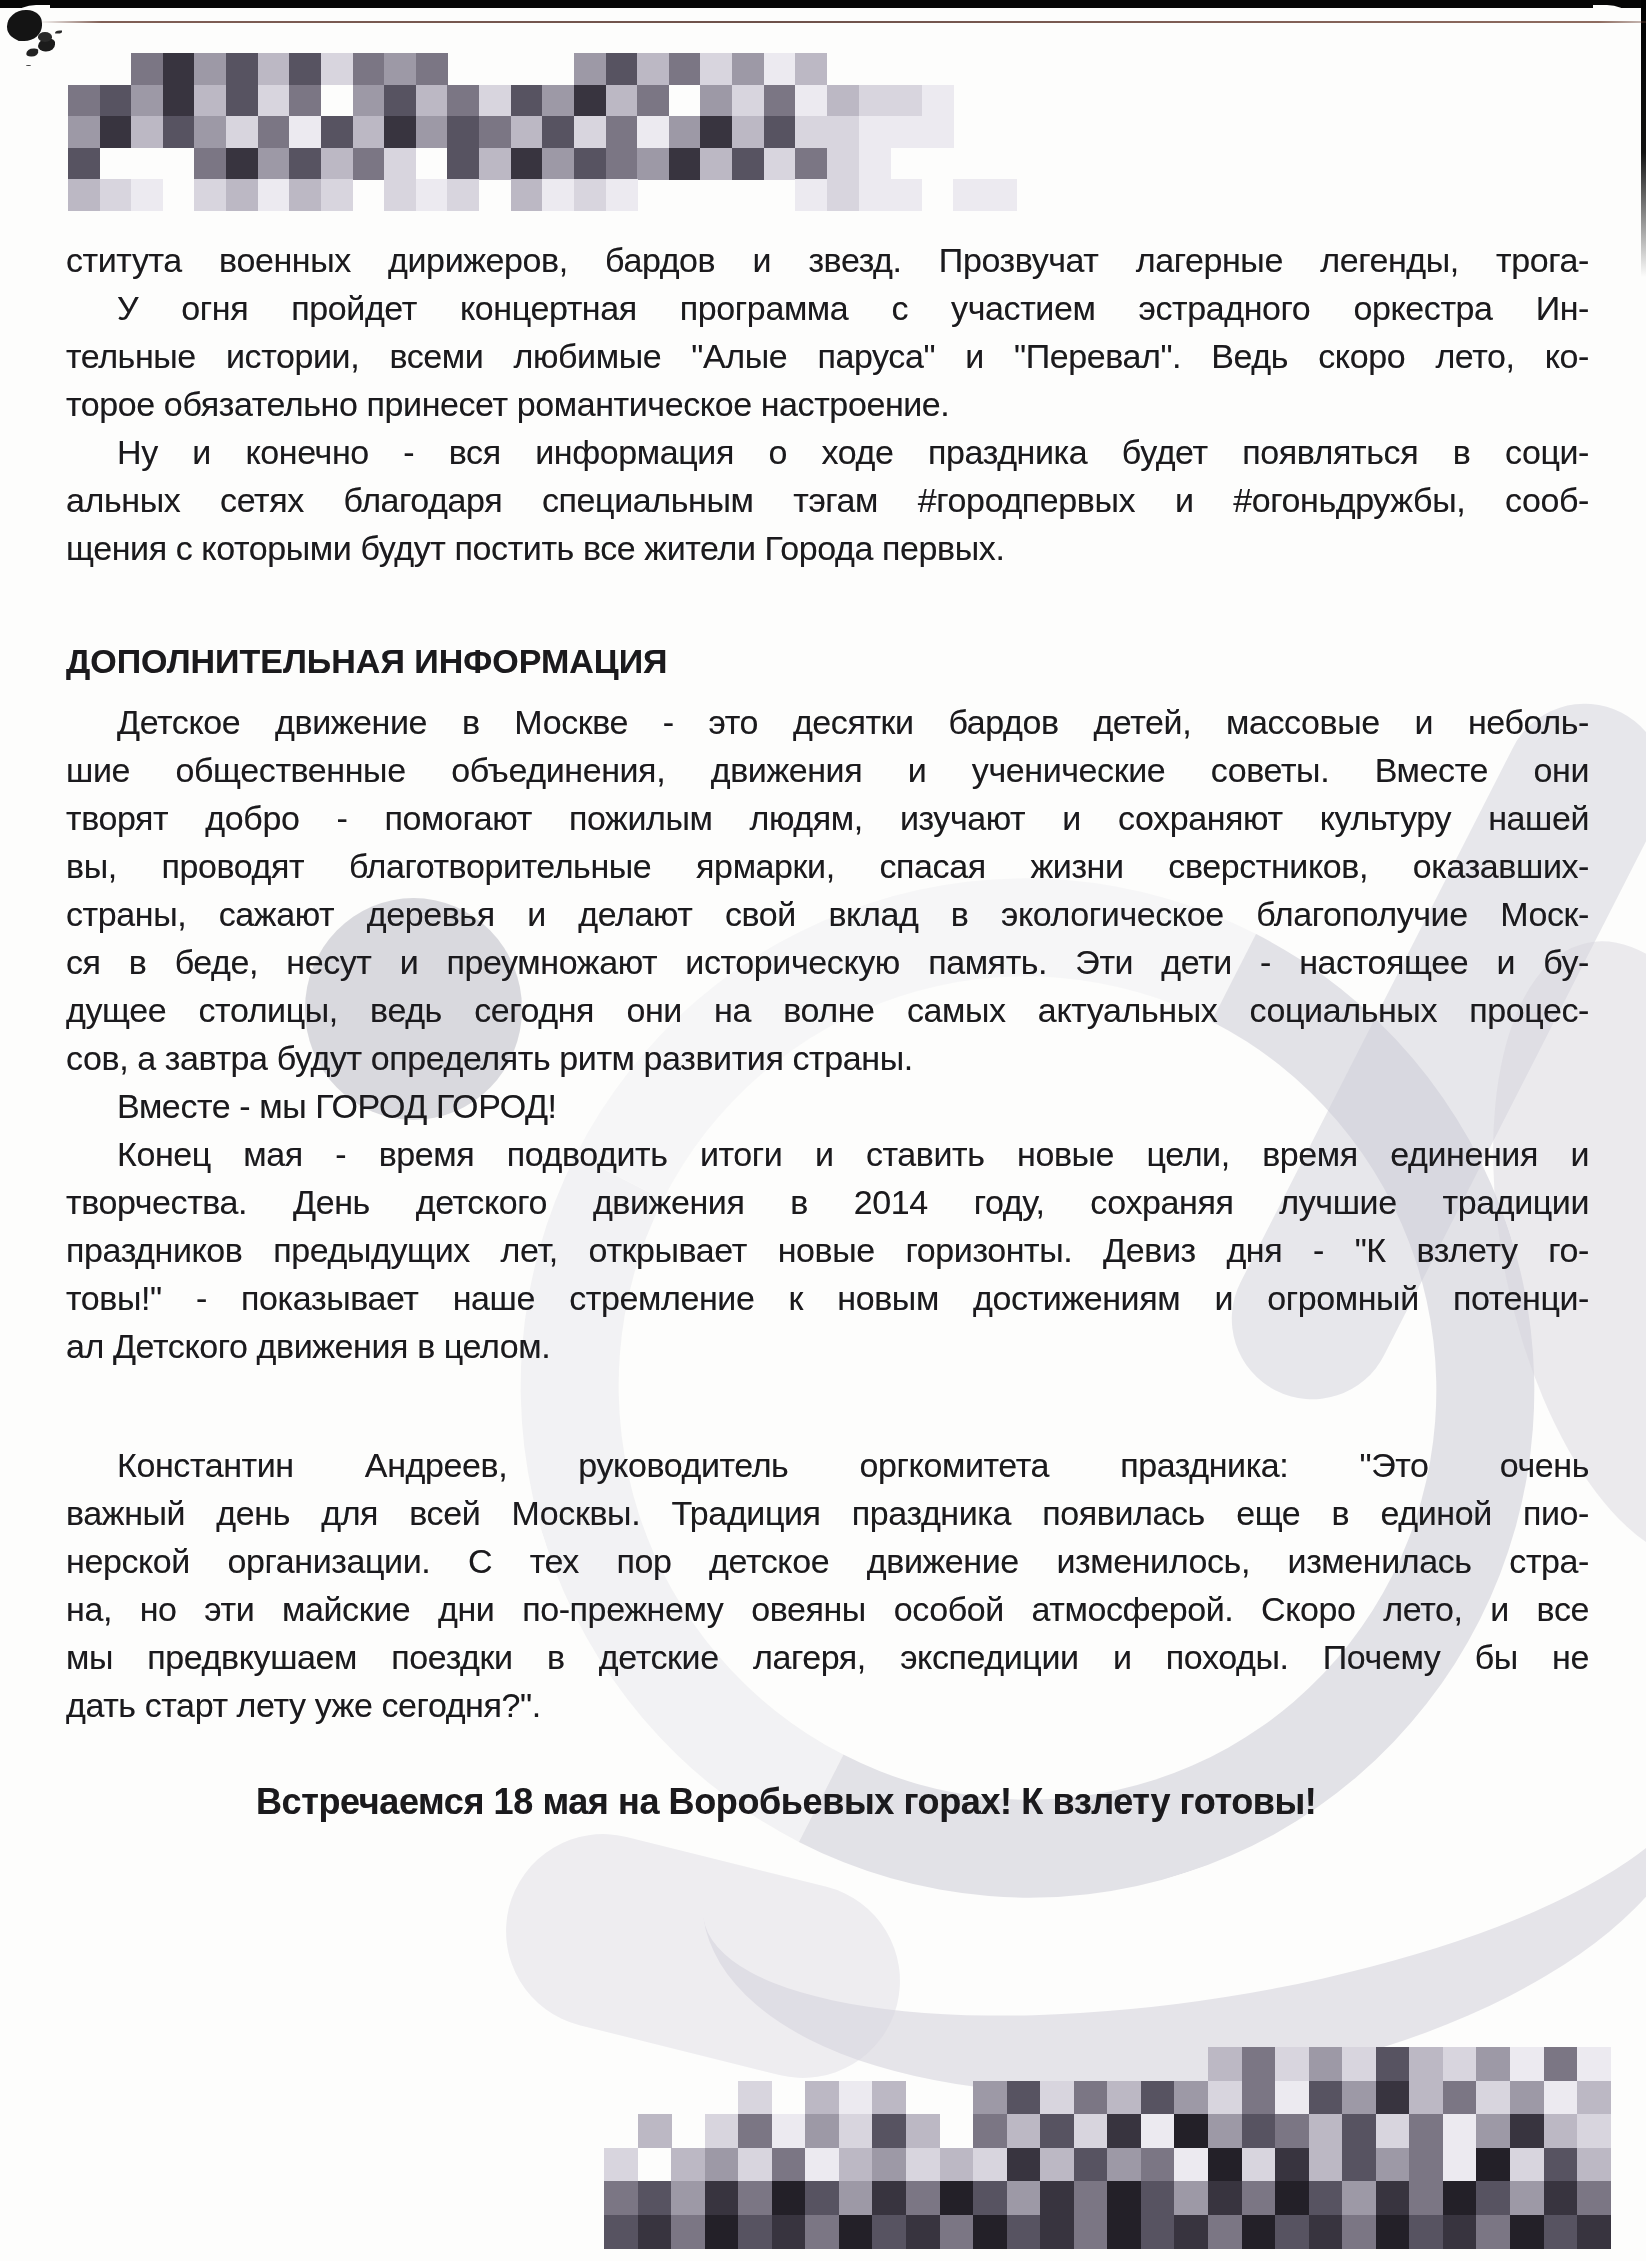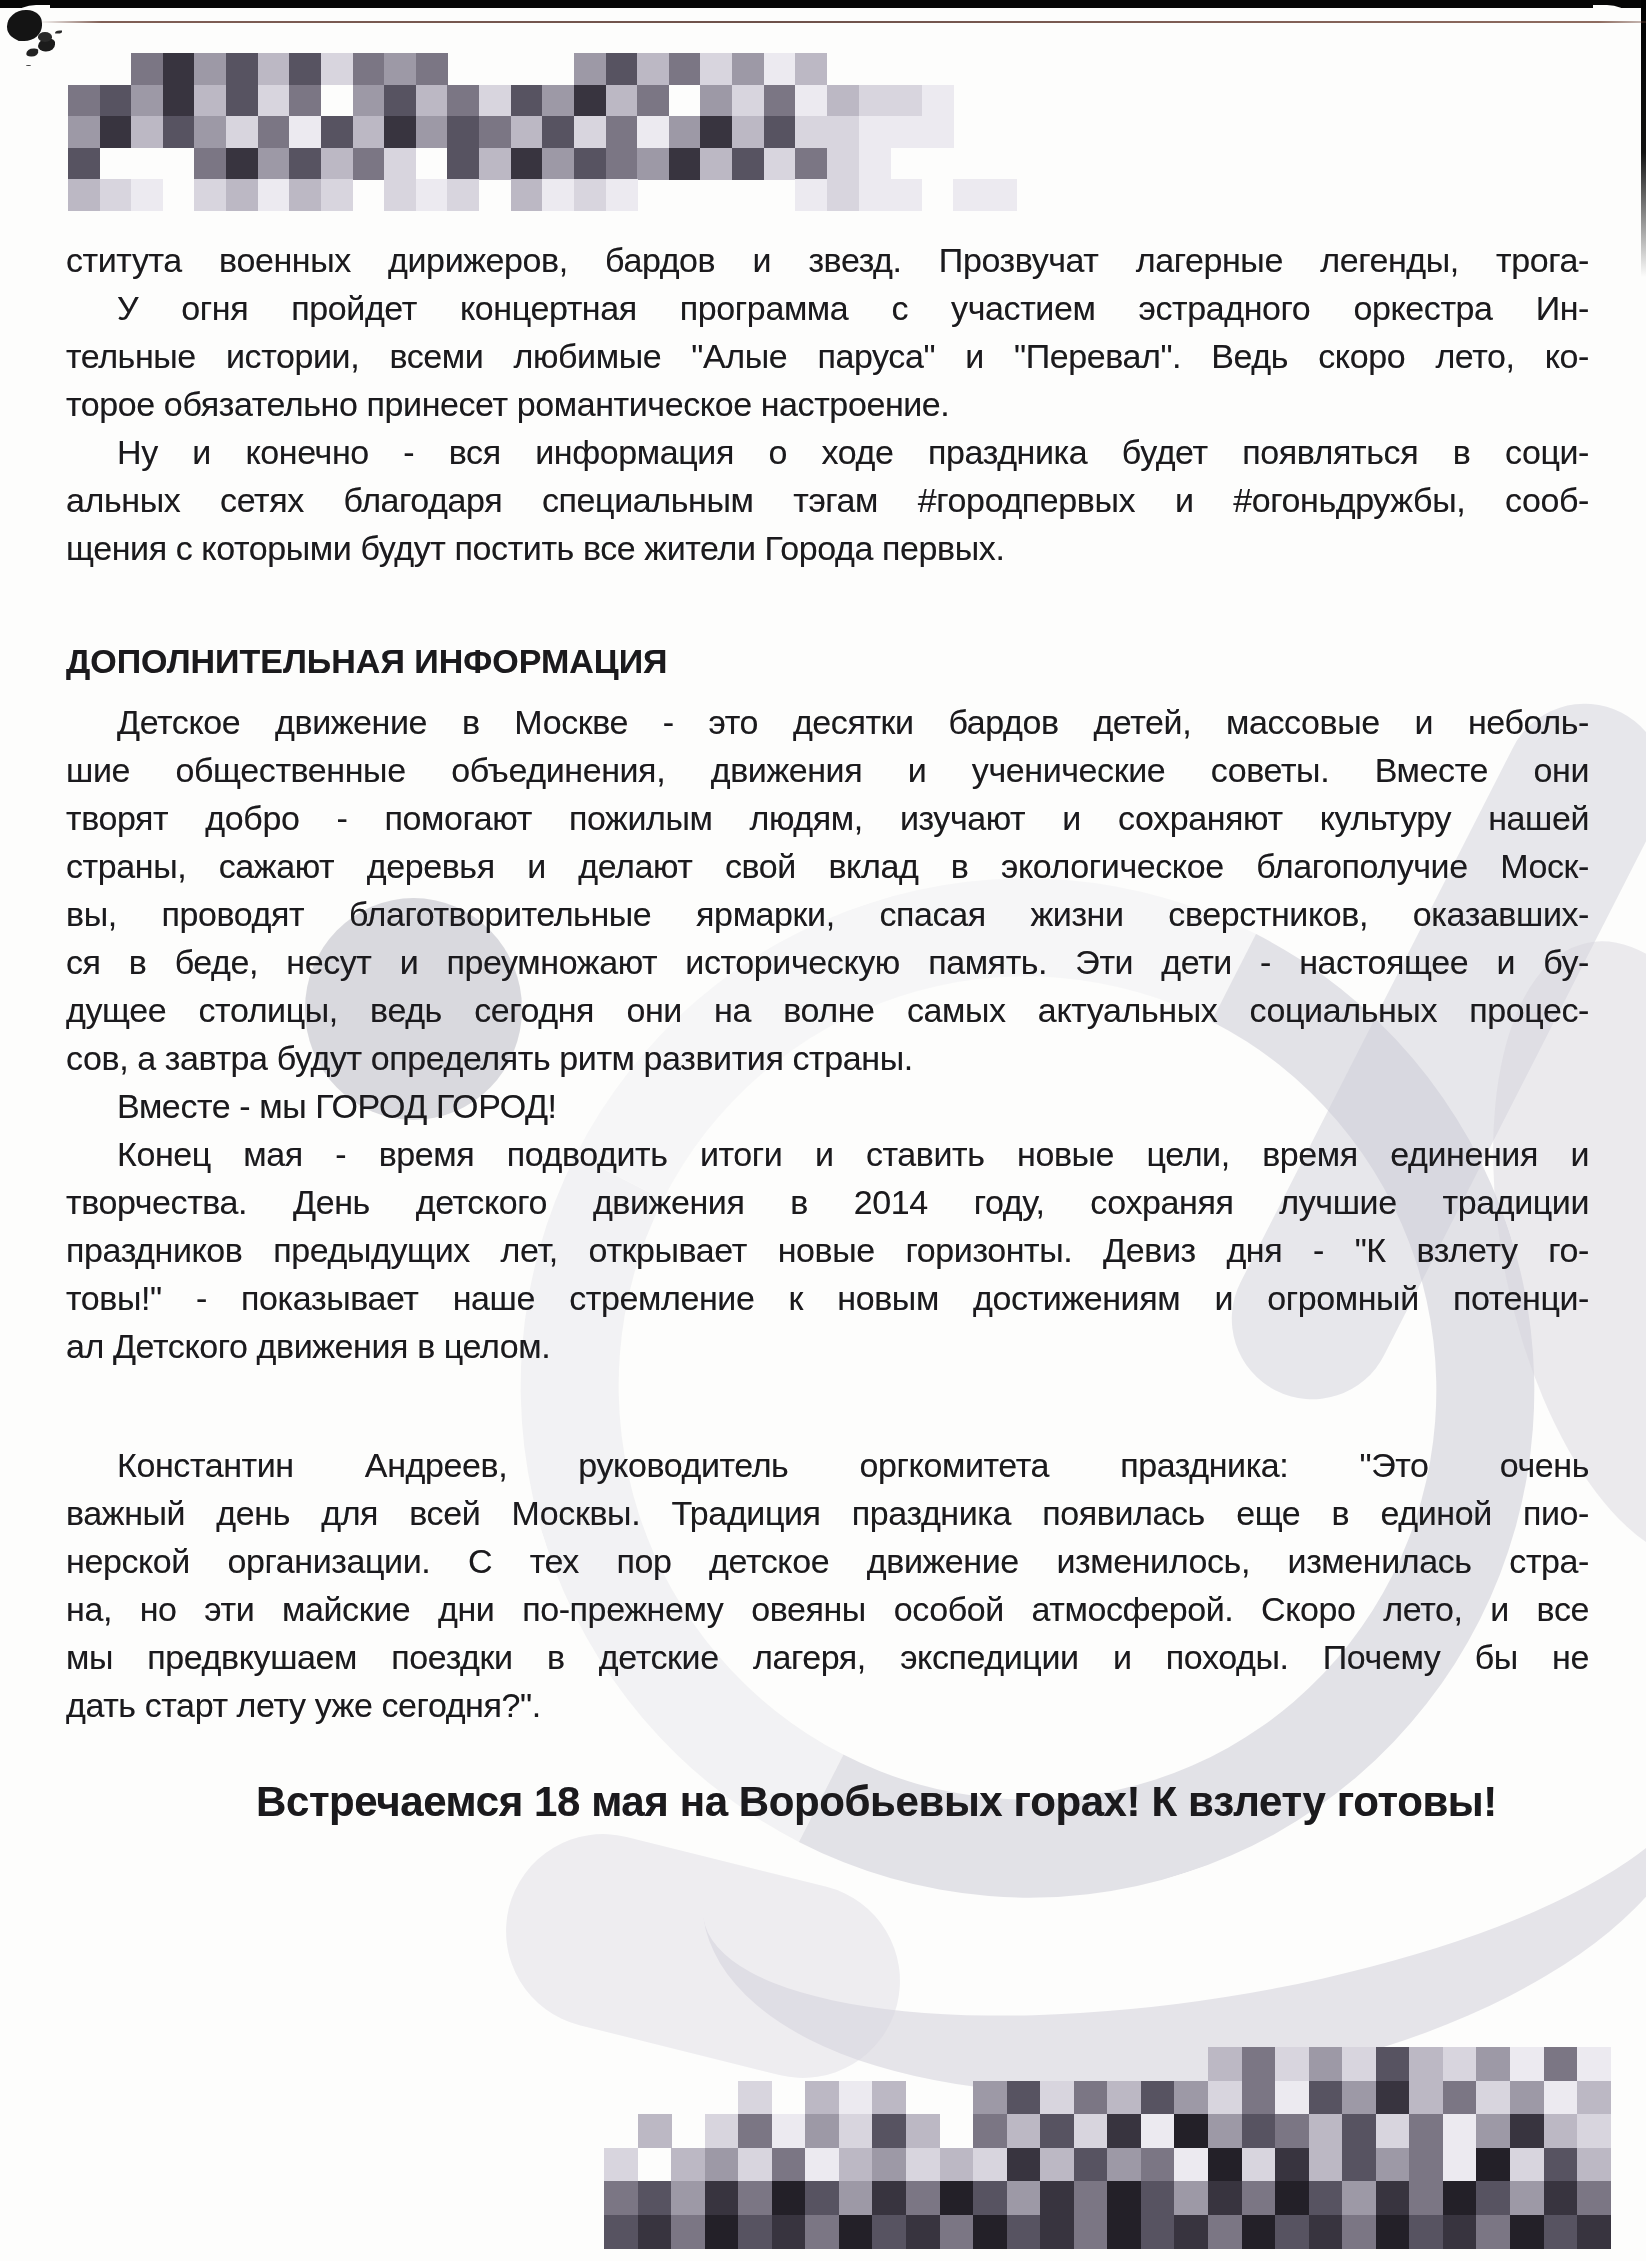--- a/index.html
+++ b/index.html
@@ -45,21 +45,21 @@
   .mcell{position:absolute;}
   
   .text-flow{position:absolute;left:66px;right:58px;top:236px;
     font-size:34px;line-height:48px;color:#1b1a1d;letter-spacing:-0.4px;
     text-shadow:0 0 0.6px rgba(30,30,30,.4);}
   .line{text-align:justify;text-align-last:justify;white-space:nowrap;}
   .line.last{text-align-last:left;}
   .line.first{text-indent:51px;}
   .doc-heading{font-weight:bold;margin-top:65px;margin-bottom:13px;letter-spacing:0;}
   .gap-before{margin-top:71px;}
-  .closing-line{font-weight:bold;padding-left:190px;margin-top:49px;font-size:42px;}
+  .closing-line{font-weight:bold;padding-left:190px;margin-top:49px;font-size:36px;}
   .hashtag{position:absolute;left:1216px;top:2193px;font-size:43px;font-weight:bold;
     color:#ffffff;letter-spacing:0.6px;text-shadow:0 0 1.3px rgba(255,255,255,.4);}
 </style>
 </head>
 <body>
 
 <div class="page">
 
   <div class="wm wm-head"></div>
   <div class="wm wm-ring"></div>
@@ -356,22 +356,22 @@
       <div>
         <div class="line first">Ну и конечно - вся информация о ходе праздника будет появляться в соци-</div>
         <div class="line">альных сетях благодаря специальным тэгам #городпервых и #огоньдружбы, сооб-</div>
         <div class="line last">щения с которыми будут постить все жители Города первых.</div>
       </div>
       <div class="doc-heading">ДОПОЛНИТЕЛЬНАЯ ИНФОРМАЦИЯ</div>
       <div>
         <div class="line first">Детское движение в Москве - это десятки бардов детей, массовые и неболь-</div>
         <div class="line">шие общественные объединения, движения и ученические советы. Вместе они</div>
         <div class="line">творят добро - помогают пожилым людям, изучают и сохраняют культуру нашей</div>
+        <div class="line">вы, проводят благотворительные ярмарки, спасая жизни сверстников, оказавших-</div>
         <div class="line">страны, сажают деревья и делают свой вклад в экологическое благополучие Моск-</div>
-        <div class="line">вы, проводят благотворительные ярмарки, спасая жизни сверстников, оказавших-</div>
         <div class="line">ся в беде, несут и преумножают историческую память. Эти дети - настоящее и бу-</div>
         <div class="line">дущее столицы, ведь сегодня они на волне самых актуальных социальных процес-</div>
         <div class="line last">сов, а завтра будут определять ритм развития страны.</div>
       </div>
       <div>
         <div class="line first last">Вместе - мы ГОРОД ГОРОД!</div>
       </div>
       <div>
         <div class="line first">Конец мая - время подводить итоги и ставить новые цели, время единения и</div>
         <div class="line">творчества. День детского движения в 2014 году, сохраняя лучшие традиции</div>

